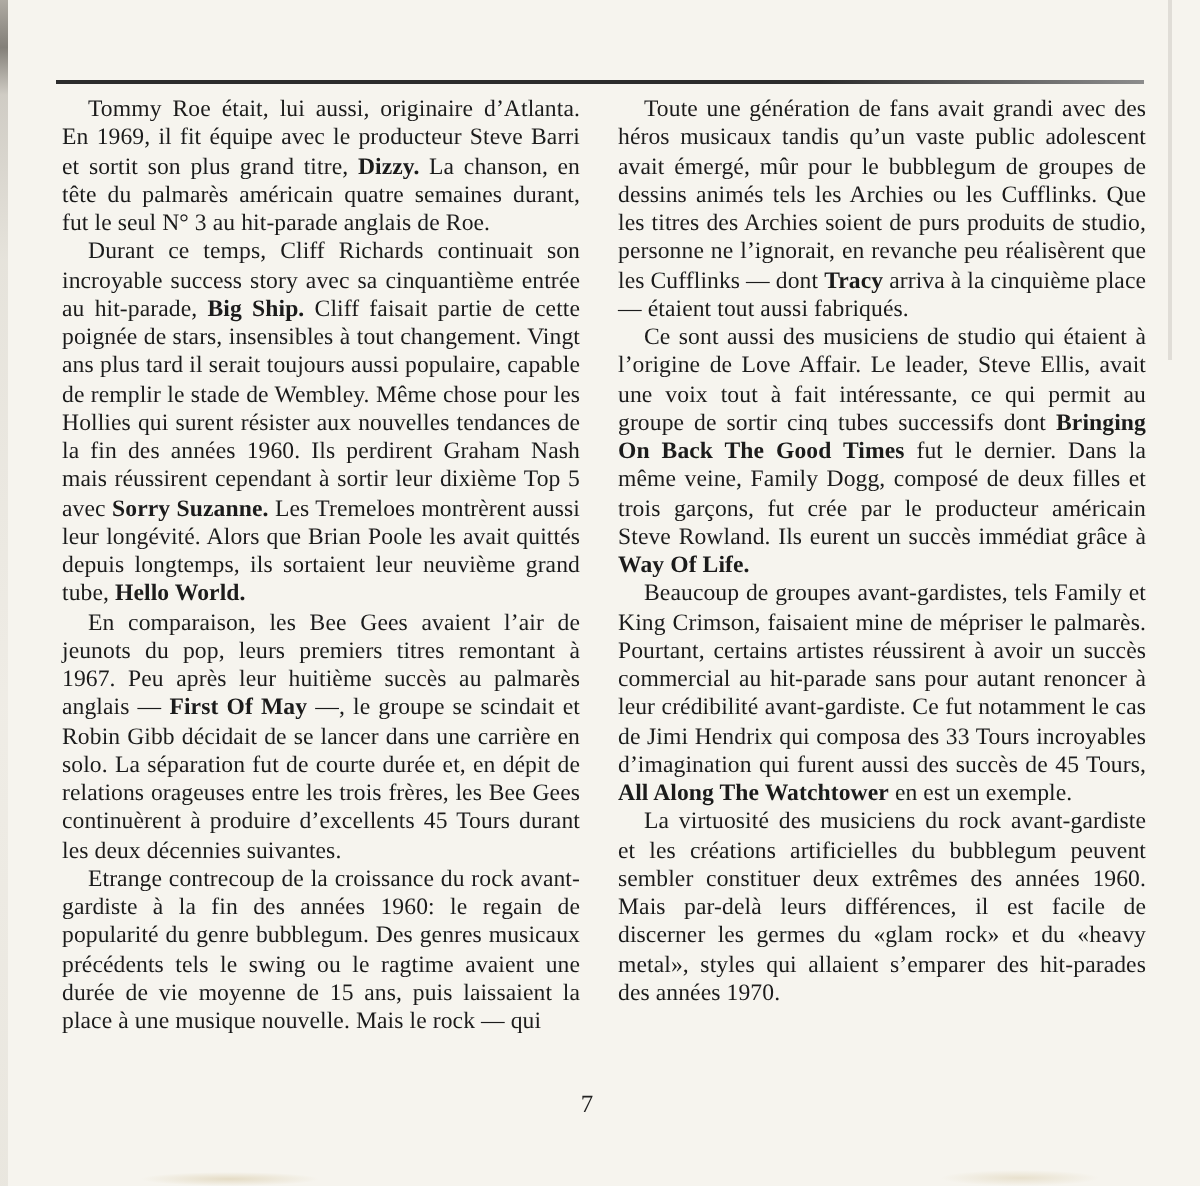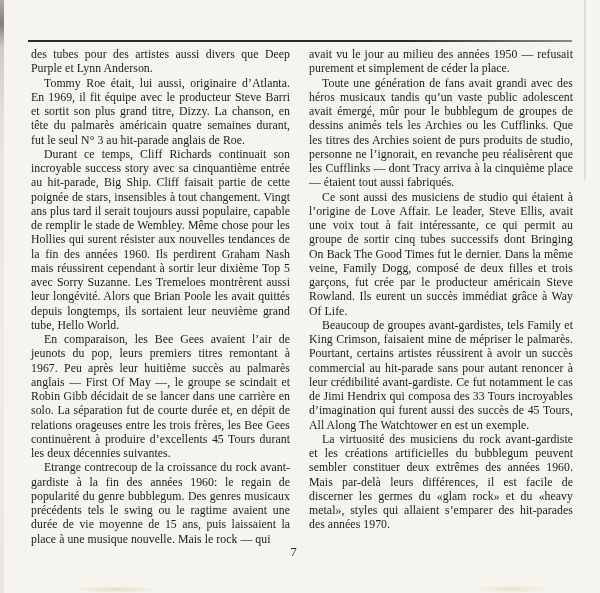--- a/index.html
+++ b/index.html
@@ -35,46 +35,44 @@
   .col {
     position: absolute; top: 47px;
     font-size: 11.8px; line-height: 14.25px;
     text-align: justify;
     letter-spacing: 0.05px;
   }
   .col-left  { left: 31px;  width: 259px; }
   .col-right { left: 309px; width: 264px; }
   p.para { margin: 0; }
   p.para.indent { text-indent: 13px; }
-  b { font-weight: normal; }
+  b { font-weight: bold; }
   .pagenum {
     position: absolute; left: 0; top: 545px; width: 587px;
     text-align: center; font-size: 12.5px; color: #222;
   }
 </style>
 </head>
 <body>
 
 <div>
   <div class="scan-edge-left"></div>
   <div class="scan-edge-right"></div>
   <div class="scan-smudge-a"></div>
   <div class="scan-smudge-b"></div>
 
   <div class="header-rule"></div>
 
   <div class="col col-left">
-      <p class="para"><span>des tubes pour des artistes aussi divers que Deep Purple et Lynn Anderson.</span></p>
       <p class="para indent"><span>Tommy Roe était, lui aussi, originaire d’Atlanta. En 1969, il fit équipe avec le producteur Steve Barri et sortit son plus grand titre, </span><b>Dizzy.</b><span> La chanson, en tête du palmarès américain quatre semaines durant, fut le seul N° 3 au hit-parade anglais de Roe.</span></p>
       <p class="para indent"><span>Durant ce temps, Cliff Richards continuait son incroyable success story avec sa cinquantième entrée au hit-parade, </span><b>Big Ship.</b><span> Cliff faisait partie de cette poignée de stars, insensibles à tout changement. Vingt ans plus tard il serait toujours aussi populaire, capable de remplir le stade de Wembley. Même chose pour les Hollies qui surent résister aux nouvelles tendances de la fin des années 1960. Ils perdirent Graham Nash mais réussirent cependant à sortir leur dixième Top 5 avec </span><b>Sorry Suzanne.</b><span> Les Tremeloes montrèrent aussi leur longévité. Alors que Brian Poole les avait quittés depuis longtemps, ils sortaient leur neuvième grand tube, </span><b>Hello World.</b></p>
       <p class="para indent"><span>En comparaison, les Bee Gees avaient l’air de jeunots du pop, leurs premiers titres remontant à 1967. Peu après leur huitième succès au palmarès anglais — </span><b>First Of May</b><span> —, le groupe se scindait et Robin Gibb décidait de se lancer dans une carrière en solo. La séparation fut de courte durée et, en dépit de relations orageuses entre les trois frères, les Bee Gees continuèrent à produire d’excellents 45 Tours durant les deux décennies suivantes.</span></p>
       <p class="para indent"><span>Etrange contrecoup de la croissance du rock avant-gardiste à la fin des années 1960: le regain de popularité du genre bubblegum. Des genres musicaux précédents tels le swing ou le ragtime avaient une durée de vie moyenne de 15 ans, puis laissaient la place à une musique nouvelle. Mais le rock — qui</span></p>
     </div>
   <div class="col col-right">
-      <p class="para"><span>avait vu le jour au milieu des années 1950 — refusait purement et simplement de céder la place.</span></p>
       <p class="para indent"><span>Toute une génération de fans avait grandi avec des héros musicaux tandis qu’un vaste public adolescent avait émergé, mûr pour le bubblegum de groupes de dessins animés tels les Archies ou les Cufflinks. Que les titres des Archies soient de purs produits de studio, personne ne l’ignorait, en revanche peu réalisèrent que les Cufflinks — dont </span><b>Tracy</b><span> arriva à la cinquième place — étaient tout aussi fabriqués.</span></p>
       <p class="para indent"><span>Ce sont aussi des musiciens de studio qui étaient à l’origine de Love Affair. Le leader, Steve Ellis, avait une voix tout à fait intéressante, ce qui permit au groupe de sortir cinq tubes successifs dont </span><b>Bringing On Back The Good Times</b><span> fut le dernier. Dans la même veine, Family Dogg, composé de deux filles et trois garçons, fut crée par le producteur américain Steve Rowland. Ils eurent un succès immédiat grâce à </span><b>Way Of Life.</b></p>
       <p class="para indent"><span>Beaucoup de groupes avant-gardistes, tels Family et King Crimson, faisaient mine de mépriser le palmarès. Pourtant, certains artistes réussirent à avoir un succès commercial au hit-parade sans pour autant renoncer à leur crédibilité avant-gardiste. Ce fut notamment le cas de Jimi Hendrix qui composa des 33 Tours incroyables d’imagination qui furent aussi des succès de 45 Tours, </span><b>All Along The Watchtower</b><span> en est un exemple.</span></p>
       <p class="para indent"><span>La virtuosité des musiciens du rock avant-gardiste et les créations artificielles du bubblegum peuvent sembler constituer deux extrêmes des années 1960. Mais par-delà leurs différences, il est facile de discerner les germes du «glam rock» et du «heavy metal», styles qui allaient s’emparer des hit-parades des années 1970.</span></p>
     </div>
 
   <div class="pagenum">7</div>
 </div>
 
 </body></html>

